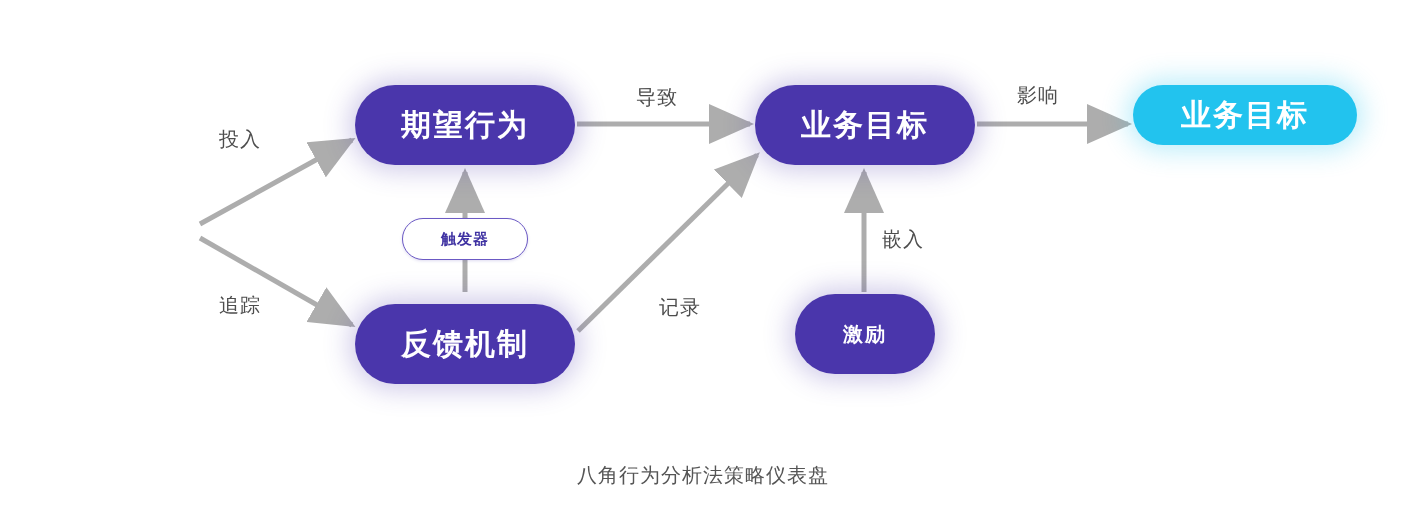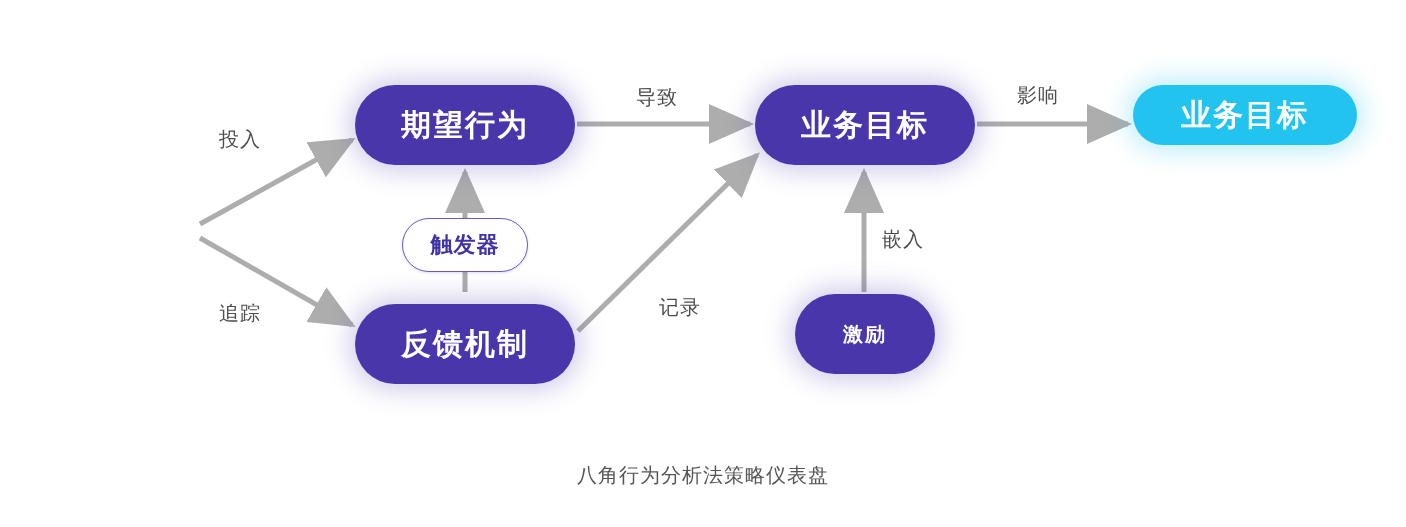--- a/index.html
+++ b/index.html
@@ -91,33 +91,33 @@
       <line x1="977" y1="124" x2="1128" y2="124"></line>
       <line x1="465" y1="292" x2="465" y2="172"></line>
       <line x1="578" y1="331" x2="757" y2="155"></line>
       <line x1="864" y1="292" x2="864" y2="172"></line>
     </g>
   </svg>
 
 
   <div class="node purple" style="left:355px; top:85px; width:220px; height:80px; font-size:30px;">期望行为</div>
 
-  <div class="node ghost" style="left:402px; top:218px; width:126px; height:54px; font-size:22px;">触发器</div>
+  <div class="node ghost" style="left:402px; top:218px; width:126px; height:42px; font-size:15px;">触发器</div>
 
   <div class="node purple" style="left:355px; top:294px; width:220px; height:80px; font-size:30px;margin-top:10px;">反馈机制</div>
 
   <div class="node purple" style="left:755px; top:85px; width:220px; height:80px; font-size:30px;">业务目标</div>
 
   <div class="node purple" style="left:795px; top:294px; width:140px; height:80px; font-size:20px;">激励</div>
 
   <div class="node cyan" style="left:1133px; top:85px; width:224px; height:60px; font-size:30px;">业务目标</div>
 
   <div class="edge-label" style="left:219px; top:126px;">投入</div>
 
-  <div class="edge-label" style="left:219px; top:300px;">追踪</div>
+  <div class="edge-label" style="left:219px; top:292px;">追踪</div>
 
   <div class="edge-label" style="left:636px; top:84px;">导致</div>
 
   <div class="edge-label" style="left:1017px; top:82px;">影响</div>
 
   <div class="edge-label" style="left:659px; top:258px;margin-top:36px;">记录</div>
 
   <div class="edge-label" style="left:882px; top:226px;">嵌入</div>
 
   <div id="caption">八角行为分析法策略仪表盘</div>

